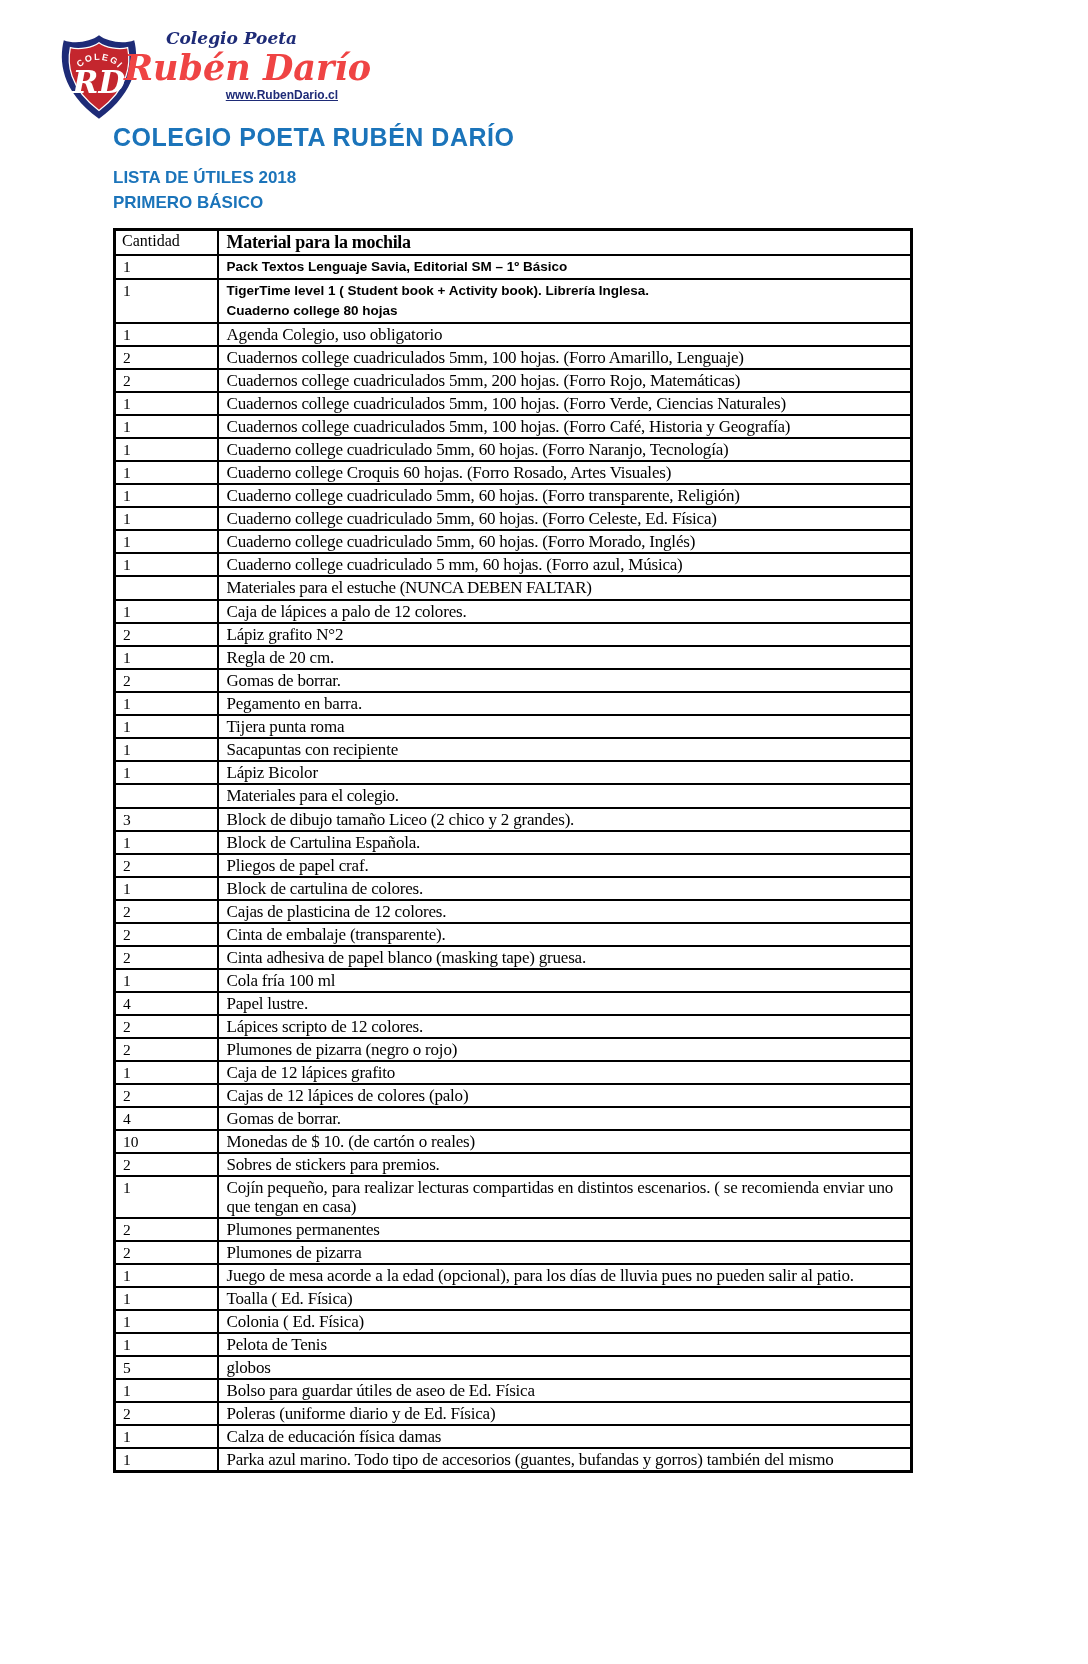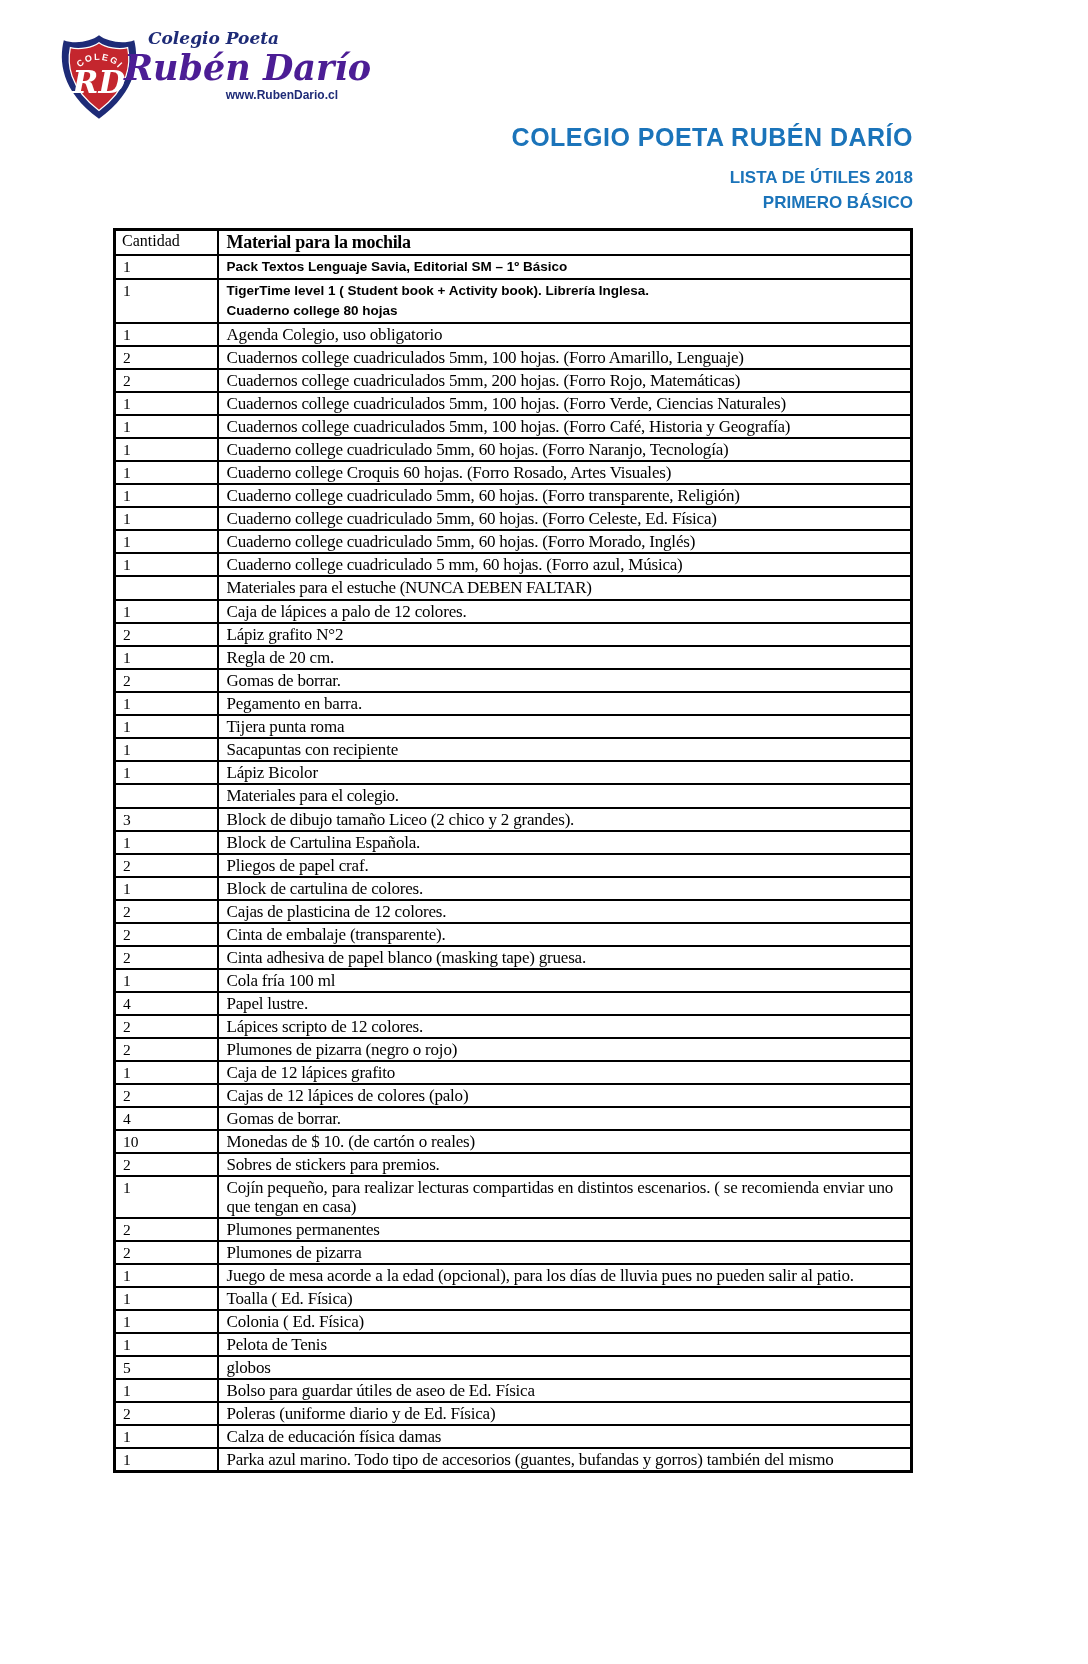--- a/index.html
+++ b/index.html
@@ -22,47 +22,48 @@
     height: 95px;
   }
   .logo-shield { position: absolute; left: 0; top: 4px; width: 82px; height: 90px; }
   .logo-text { position: absolute; left: 66px; top: 0; width: 230px; }
   .logo-line1 {
     font-family: "DejaVu Serif", serif;
     font-style: italic;
     font-weight: bold;
     color: #1e2b77;
     font-size: 17px;
-    margin-left: 24px;
+    margin-left: 42px;
   }
   .logo-line2 {
     font-family: "DejaVu Serif", serif;
     font-style: italic;
     font-weight: bold;
-    color: #4c1d95;
+    color: #ef4444;
     font-size: 35px;
     line-height: 40px;
     white-space: nowrap;
   }
   .logo-url {
     font-family: "Liberation Sans", sans-serif;
     font-weight: bold;
     color: #1e2b77;
     font-size: 12px;
     text-align: right;
     margin-right: 16px;
+    text-decoration: underline;
   }
 
   
   .title-block {
     position: absolute;
     left: 113px;
     top: 122px;
     width: 800px;
-    text-align: right;
+    text-align: left;
     font-family: "Liberation Sans", sans-serif;
     font-weight: bold;
     color: #1b74ba;
   }
   .title-1 { font-size: 25px; line-height: 31px; letter-spacing: 0.5px; }
   .title-2 { font-size: 17px; line-height: 25px; margin-top: 12px; }
   .title-3 { font-size: 17px; line-height: 25px; }
 
   
   .supplies-table {

